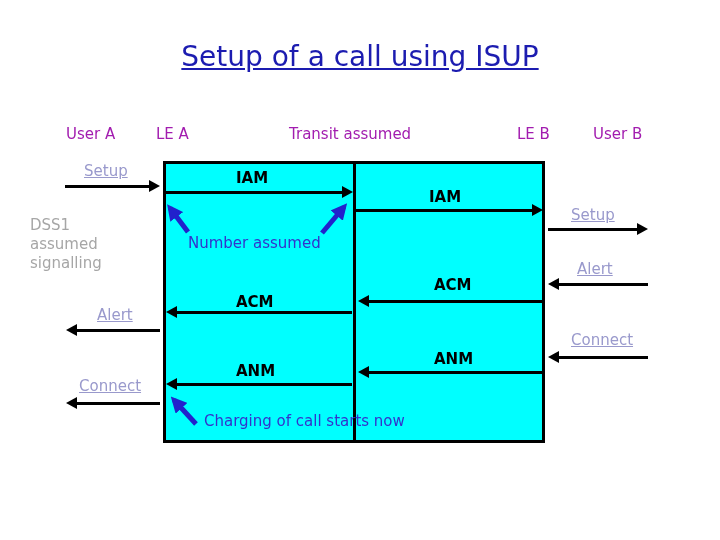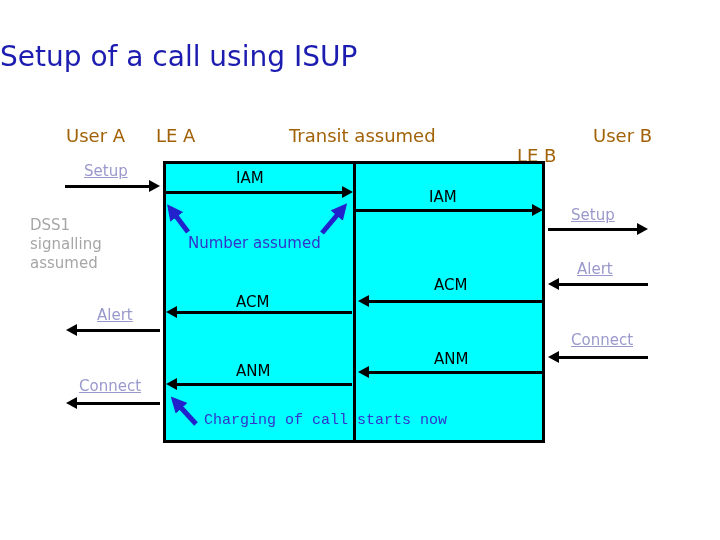--- a/index.html
+++ b/index.html
@@ -1,70 +1,70 @@
 <!DOCTYPE html>
 <html><head>
 <meta charset="utf-8">
 <style>
   html,body{margin:0;padding:0;background:#ffffff;}
   .stage{
     position:relative;width:720px;height:540px;background:#ffffff;overflow:hidden;
     font-family:"DejaVu Sans","Liberation Sans",sans-serif;
   }
   .title{
-    position:absolute;left:0;top:40px;width:720px;text-align:left;
-    font-size:28px;color:#1c1cb0;letter-spacing:0px;white-space:nowrap;
+    position:absolute;left:0;top:40px;width:720px;text-align:center;
+    font-size:28px;color:#1c1cb0;letter-spacing:0px;white-space:nowrap;text-decoration:underline;
   }
   .colhdr{
-    position:absolute;top:125px;font-size:18px;color:#a16207;white-space:nowrap;
+    position:absolute;top:125px;font-size:15px;color:#a21caf;white-space:nowrap;
   }
   .netbox{
     position:absolute;left:163px;top:161px;width:382px;height:282px;
     background:#00ffff;border:3px solid #000;box-sizing:border-box;
   }
   .lifeline-mid{
     position:absolute;left:353px;top:161px;width:3px;height:282px;background:#000;
   }
   .arrow{position:absolute;height:13px;}
   .arrow .shaft{position:absolute;top:5px;height:3px;background:#000;}
   .arrow .tip{position:absolute;top:0;width:0;height:0;
     border-top:6px solid transparent;border-bottom:6px solid transparent;}
   .arrow.r .shaft{left:0;right:9px;}
   .arrow.r .tip{right:0;border-left:11px solid #000;}
   .arrow.l .shaft{left:9px;right:0;}
   .arrow.l .tip{left:0;border-right:11px solid #000;}
   .userlbl{position:absolute;font-size:15px;color:#9999cc;white-space:nowrap;text-decoration:underline;}
-  .msglbl{position:absolute;font-size:15px;font-weight:normal;color:#000;white-space:nowrap;}
+  .msglbl{position:absolute;font-size:15px;font-weight:bold;color:#000;white-space:nowrap;}
   .note-gray{
     position:absolute;left:30px;top:216px;width:160px;text-align:left;
     font-size:15px;line-height:19px;color:#a6a6a6;
   }
   .ann-blue{position:absolute;font-size:15px;color:#3333cc;white-space:nowrap;}
   .blue-arrows{position:absolute;left:0;top:0;width:720px;height:540px;pointer-events:none;}
 </style>
 </head>
 <body>
 
 <div class="stage">
 
   <div class="title">Setup of a call using ISUP</div>
 
   <div class="colhdr" style="left:66px;">User A</div>
   <div class="colhdr" style="left:156px;">LE A</div>
   <div class="colhdr" style="left:289px;">Transit assumed</div>
-  <div class="colhdr" style="left:517px;margin-top:20px;">LE B</div>
+  <div class="colhdr" style="left:517px;">LE B</div>
   <div class="colhdr" style="left:593px;">User B</div>
 
   <div class="netbox"></div>
   <div class="lifeline-mid"></div>
 
   <div class="note-gray">
     <div>DSS1</div>
+    <div>assumed</div>
     <div>signalling</div>
-    <div>assumed</div>
   </div>
 
   <div class="userlbl" style="left:84px;top:162px;">Setup</div>
   <div class="userlbl" style="left:571px;top:206px;">Setup</div>
   <div class="userlbl" style="left:577px;top:260px;">Alert</div>
   <div class="userlbl" style="left:97px;top:306px;">Alert</div>
   <div class="userlbl" style="left:571px;top:331px;">Connect</div>
   <div class="userlbl" style="left:79px;top:377px;">Connect</div>
 
   <div class="msglbl" style="left:236px;top:169px;">IAM</div>
@@ -117,21 +117,21 @@
   <div class="arrow l" style="left:166px;top:378px;width:186px;">
       <div class="shaft"></div>
       <div class="tip"></div>
     </div>
   <div class="arrow l" style="left:66px;top:397px;width:94px;">
       <div class="shaft"></div>
       <div class="tip"></div>
     </div>
 
   <div class="ann-blue" style="left:188px;top:234px;">Number assumed</div>
-  <div class="ann-blue" style="left:204px;top:412px;font-family:Liberation Mono, monospace;">Charging of call starts now</div>
+  <div class="ann-blue" style="left:204px;top:412px;">Charging of call starts now</div>
 
   <svg class="blue-arrows" viewBox="0 0 720 540" xmlns="http://www.w3.org/2000/svg">
     <defs>
       <marker id="bhead" viewBox="0 0 10 10" refX="7" refY="5" markerWidth="3.2" markerHeight="3.2" orient="auto">
         <path d="M0,0 L10,5 L0,10 z" fill="#2222cc"></path>
       </marker>
     </defs>
     <line x1="188" y1="232" x2="170" y2="208" stroke="#2222cc" stroke-width="5" marker-end="url(#bhead)"></line>
     <line x1="322" y1="233" x2="344" y2="207" stroke="#2222cc" stroke-width="5" marker-end="url(#bhead)"></line>
     <line x1="196" y1="424" x2="174" y2="400" stroke="#2222cc" stroke-width="5" marker-end="url(#bhead)"></line>

